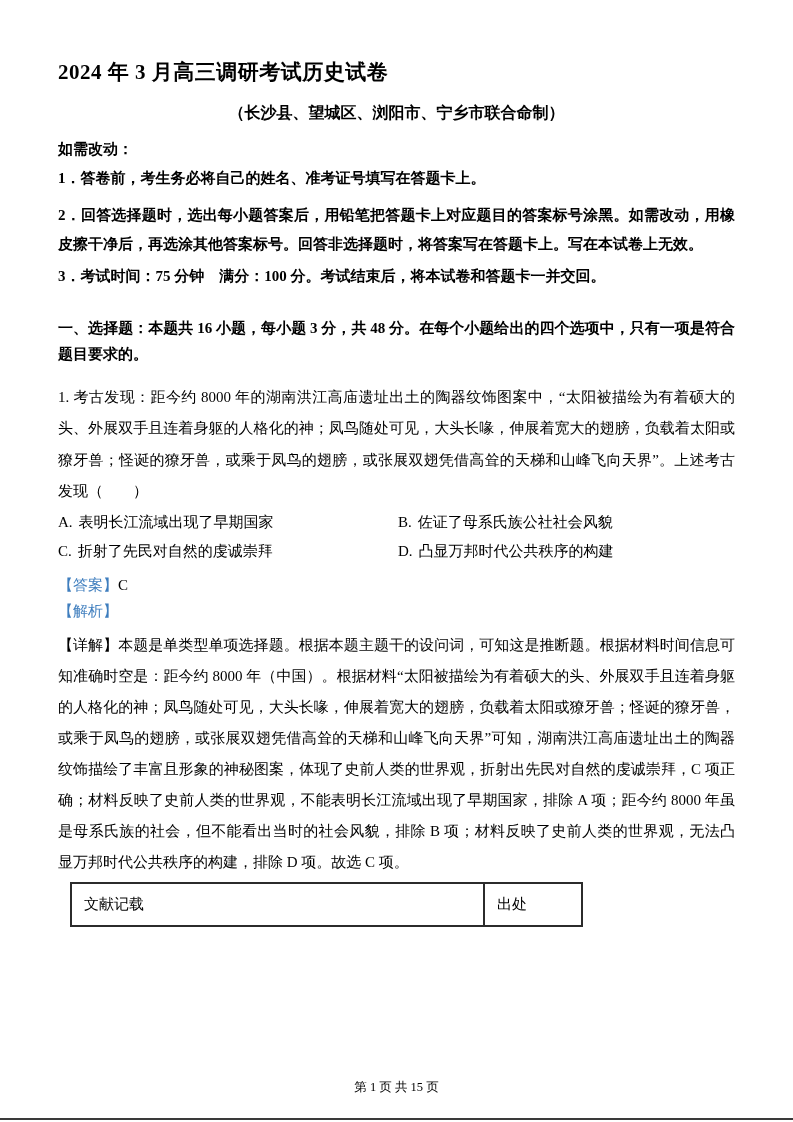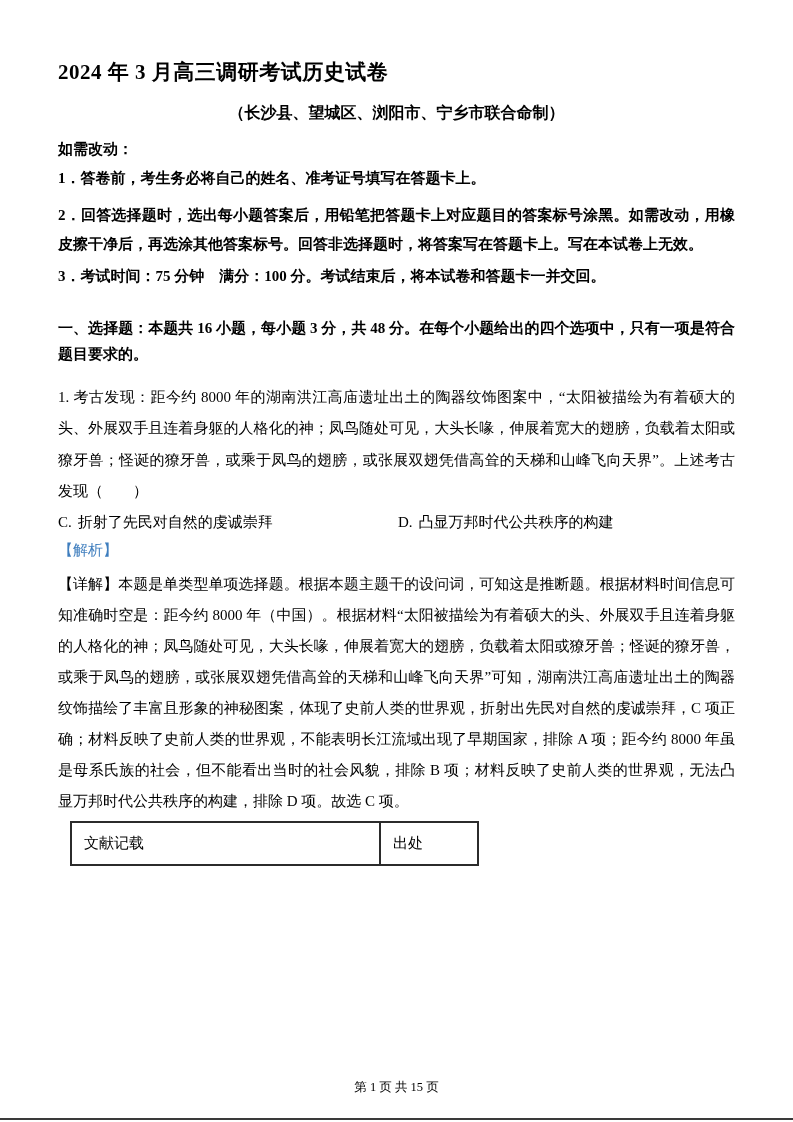--- a/index.html
+++ b/index.html
@@ -95,21 +95,21 @@
   .q2-stem {
     margin: 1px 0 0 0;
     font-size: 15px;
     font-weight: 400;
     line-height: 28px;
   }
   table.doc-table {
     border-collapse: collapse;
     margin: 4px 0 0 12px;
     table-layout: fixed;
-    width: 409px;
+    width: 513px;
   }
   table.doc-table th, table.doc-table td {
     border: 2px solid #2b2b2b;
     font-size: 15px;
     font-weight: 400;
     text-align: left;
     vertical-align: middle;
     padding: 6px 12px;
     box-sizing: border-box;
   }
@@ -156,28 +156,39 @@
   <p class="notice n2">2．回答选择题时，选出每小题答案后，用铅笔把答题卡上对应题目的答案标号涂黑。如需改动，用橡皮擦干净后，再选涂其他答案标号。回答非选择题时，将答案写在答题卡上。写在本试卷上无效。</p>
   <p class="notice n3">3．考试时间：75 分钟　满分：100 分。考试结束后，将本试卷和答题卡一并交回。</p>
 
   <p class="section-heading">一、选择题：本题共 16 小题，每小题 3 分，共 48 分。在每个小题给出的四个选项中，只有一项是符合题目要求的。</p>
 
   <p class="stem">1. 考古发现：距今约 8000 年的湖南洪江高庙遗址出土的陶器纹饰图案中，“太阳被描绘为有着硕大的头、外展双手且连着身躯的人格化的神；凤鸟随处可见，大头长喙，伸展着宽大的翅膀，负载着太阳或獠牙兽；怪诞的獠牙兽，或乘于凤鸟的翅膀，或张展双翅凭借高耸的天梯和山峰飞向天界”。上述考古发现（　　）</p>
 
   <div class="options">
     <div class="opt-row">
       <div class="opt left">
+        <span class="opt-label">A.</span><span>表明长江流域出现了早期国家</span>
+      </div>
+      <div class="opt">
+        <span class="opt-label">B.</span><span>佐证了母系氏族公社社会风貌</span>
+      </div>
+    </div>
+    <div class="opt-row">
+      <div class="opt left">
         <span class="opt-label">C.</span><span>折射了先民对自然的虔诚崇拜</span>
       </div>
       <div class="opt">
         <span class="opt-label">D.</span><span>凸显万邦时代公共秩序的构建</span>
       </div>
     </div>
   </div>
 
+  <p class="answer-line">
+    <span class="blue">【答案】</span><span>C</span>
+  </p>
 
   <p class="analysis-line">
     <span class="blue">【解析】</span>
   </p>
 
   <p class="detail">【详解】本题是单类型单项选择题。根据本题主题干的设问词，可知这是推断题。根据材料时间信息可知准确时空是：距今约 8000 年（中国）。根据材料“太阳被描绘为有着硕大的头、外展双手且连着身躯的人格化的神；凤鸟随处可见，大头长喙，伸展着宽大的翅膀，负载着太阳或獠牙兽；怪诞的獠牙兽，或乘于凤鸟的翅膀，或张展双翅凭借高耸的天梯和山峰飞向天界”可知，湖南洪江高庙遗址出土的陶器纹饰描绘了丰富且形象的神秘图案，体现了史前人类的世界观，折射出先民对自然的虔诚崇拜，C 项正确；材料反映了史前人类的世界观，不能表明长江流域出现了早期国家，排除 A 项；距今约 8000 年虽是母系氏族的社会，但不能看出当时的社会风貌，排除 B 项；材料反映了史前人类的世界观，无法凸显万邦时代公共秩序的构建，排除 D 项。故选 C 项。</p>
 
 
   <table class="doc-table">
     <tbody>

